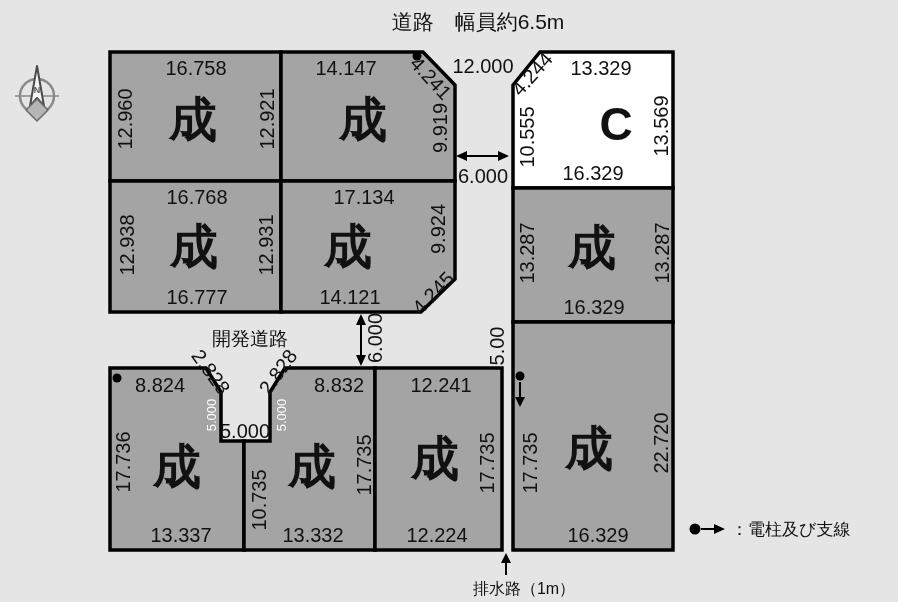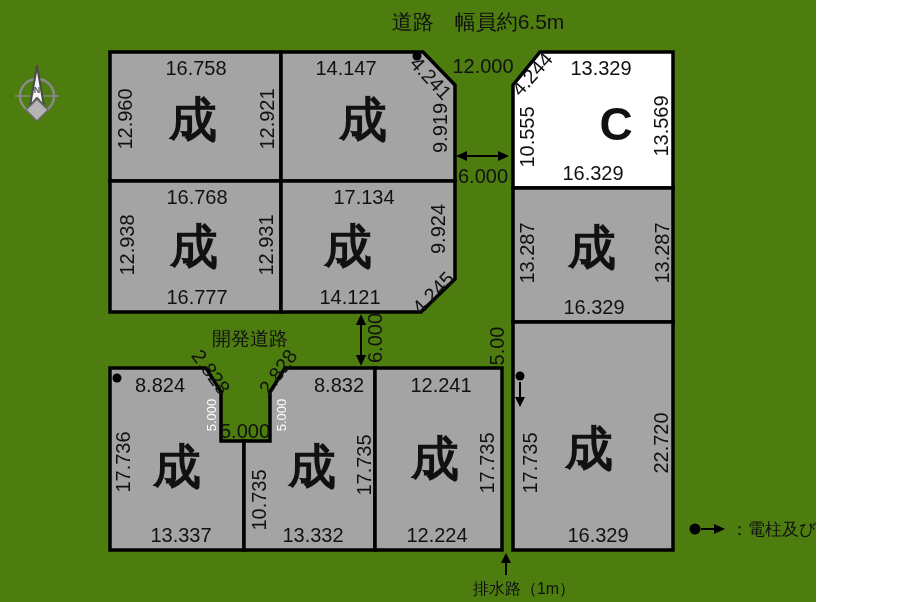--- a/index.html
+++ b/index.html
@@ -1,16 +1,16 @@
 <!DOCTYPE html>
 <html><head>
 <meta charset="utf-8">
 <style>
   html,body{margin:0;padding:0;background:#ffffff;}
-  .stage{position:relative;width:816px;height:602px;background:#4d7c0f;overflow:hidden;}
+  .stage{position:relative;width:898px;height:602px;background:#e5e5e5;overflow:hidden;}
   svg{display:block;}
   svg text{
     font-family:"Liberation Sans","DejaVu Sans",sans-serif;
     fill:#111;
   }
   .num{font-size:20px;}
   .num-sm{font-size:13px;fill:#fdfdfd;}
   .mark{font-size:48px;font-weight:600;}
   .markC{font-size:46px;font-weight:700;}
   .t-title{font-size:21px;}

